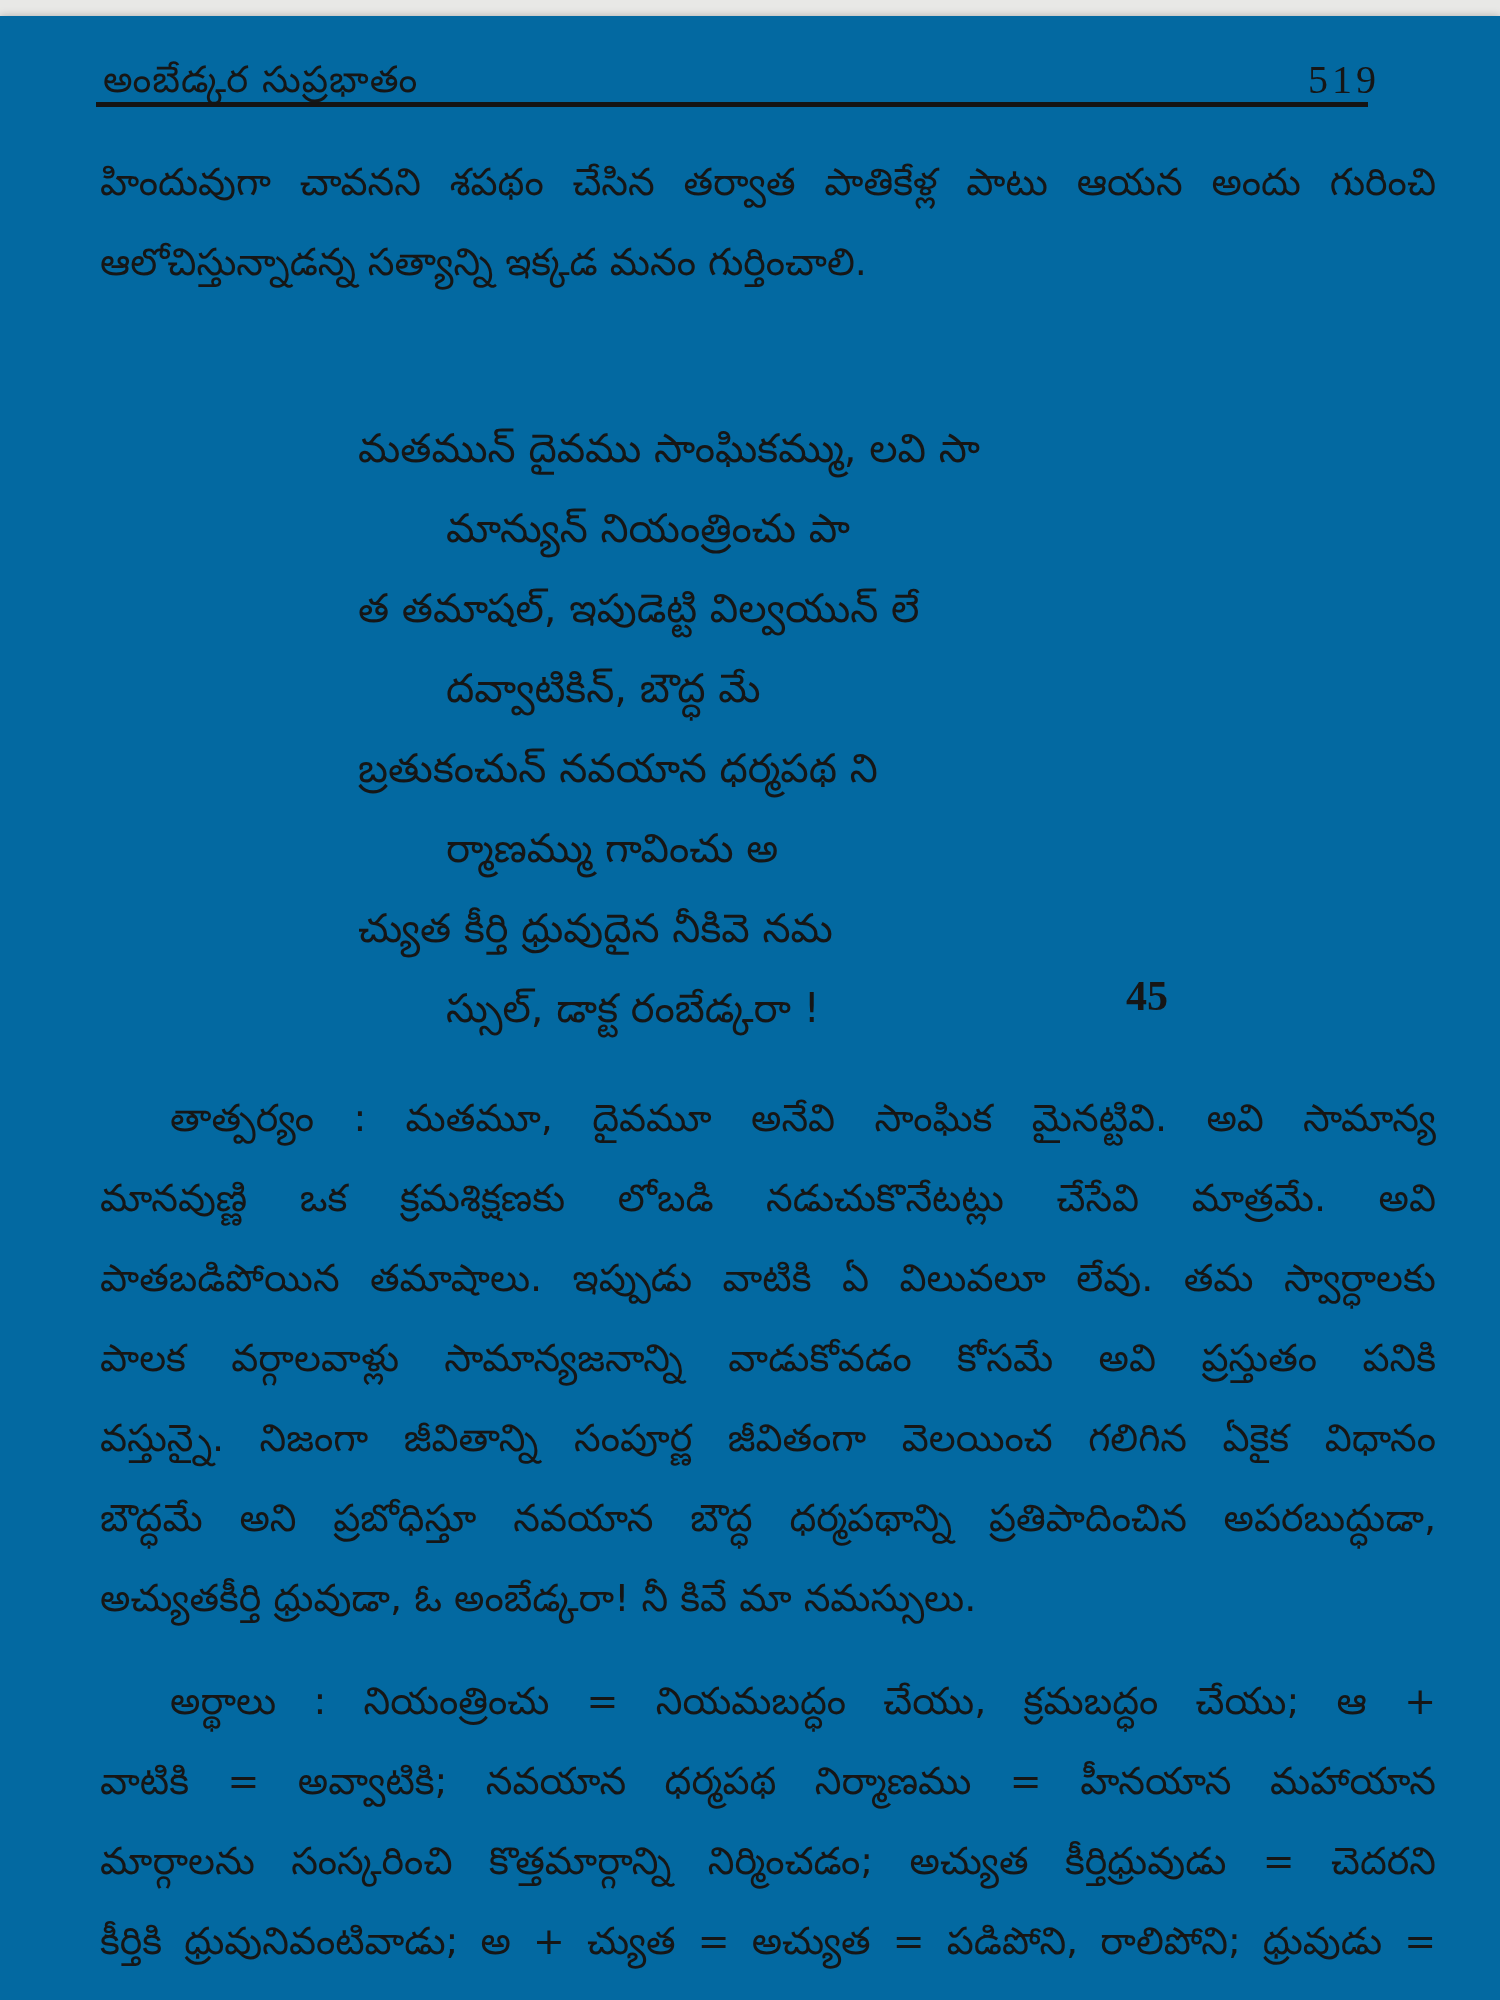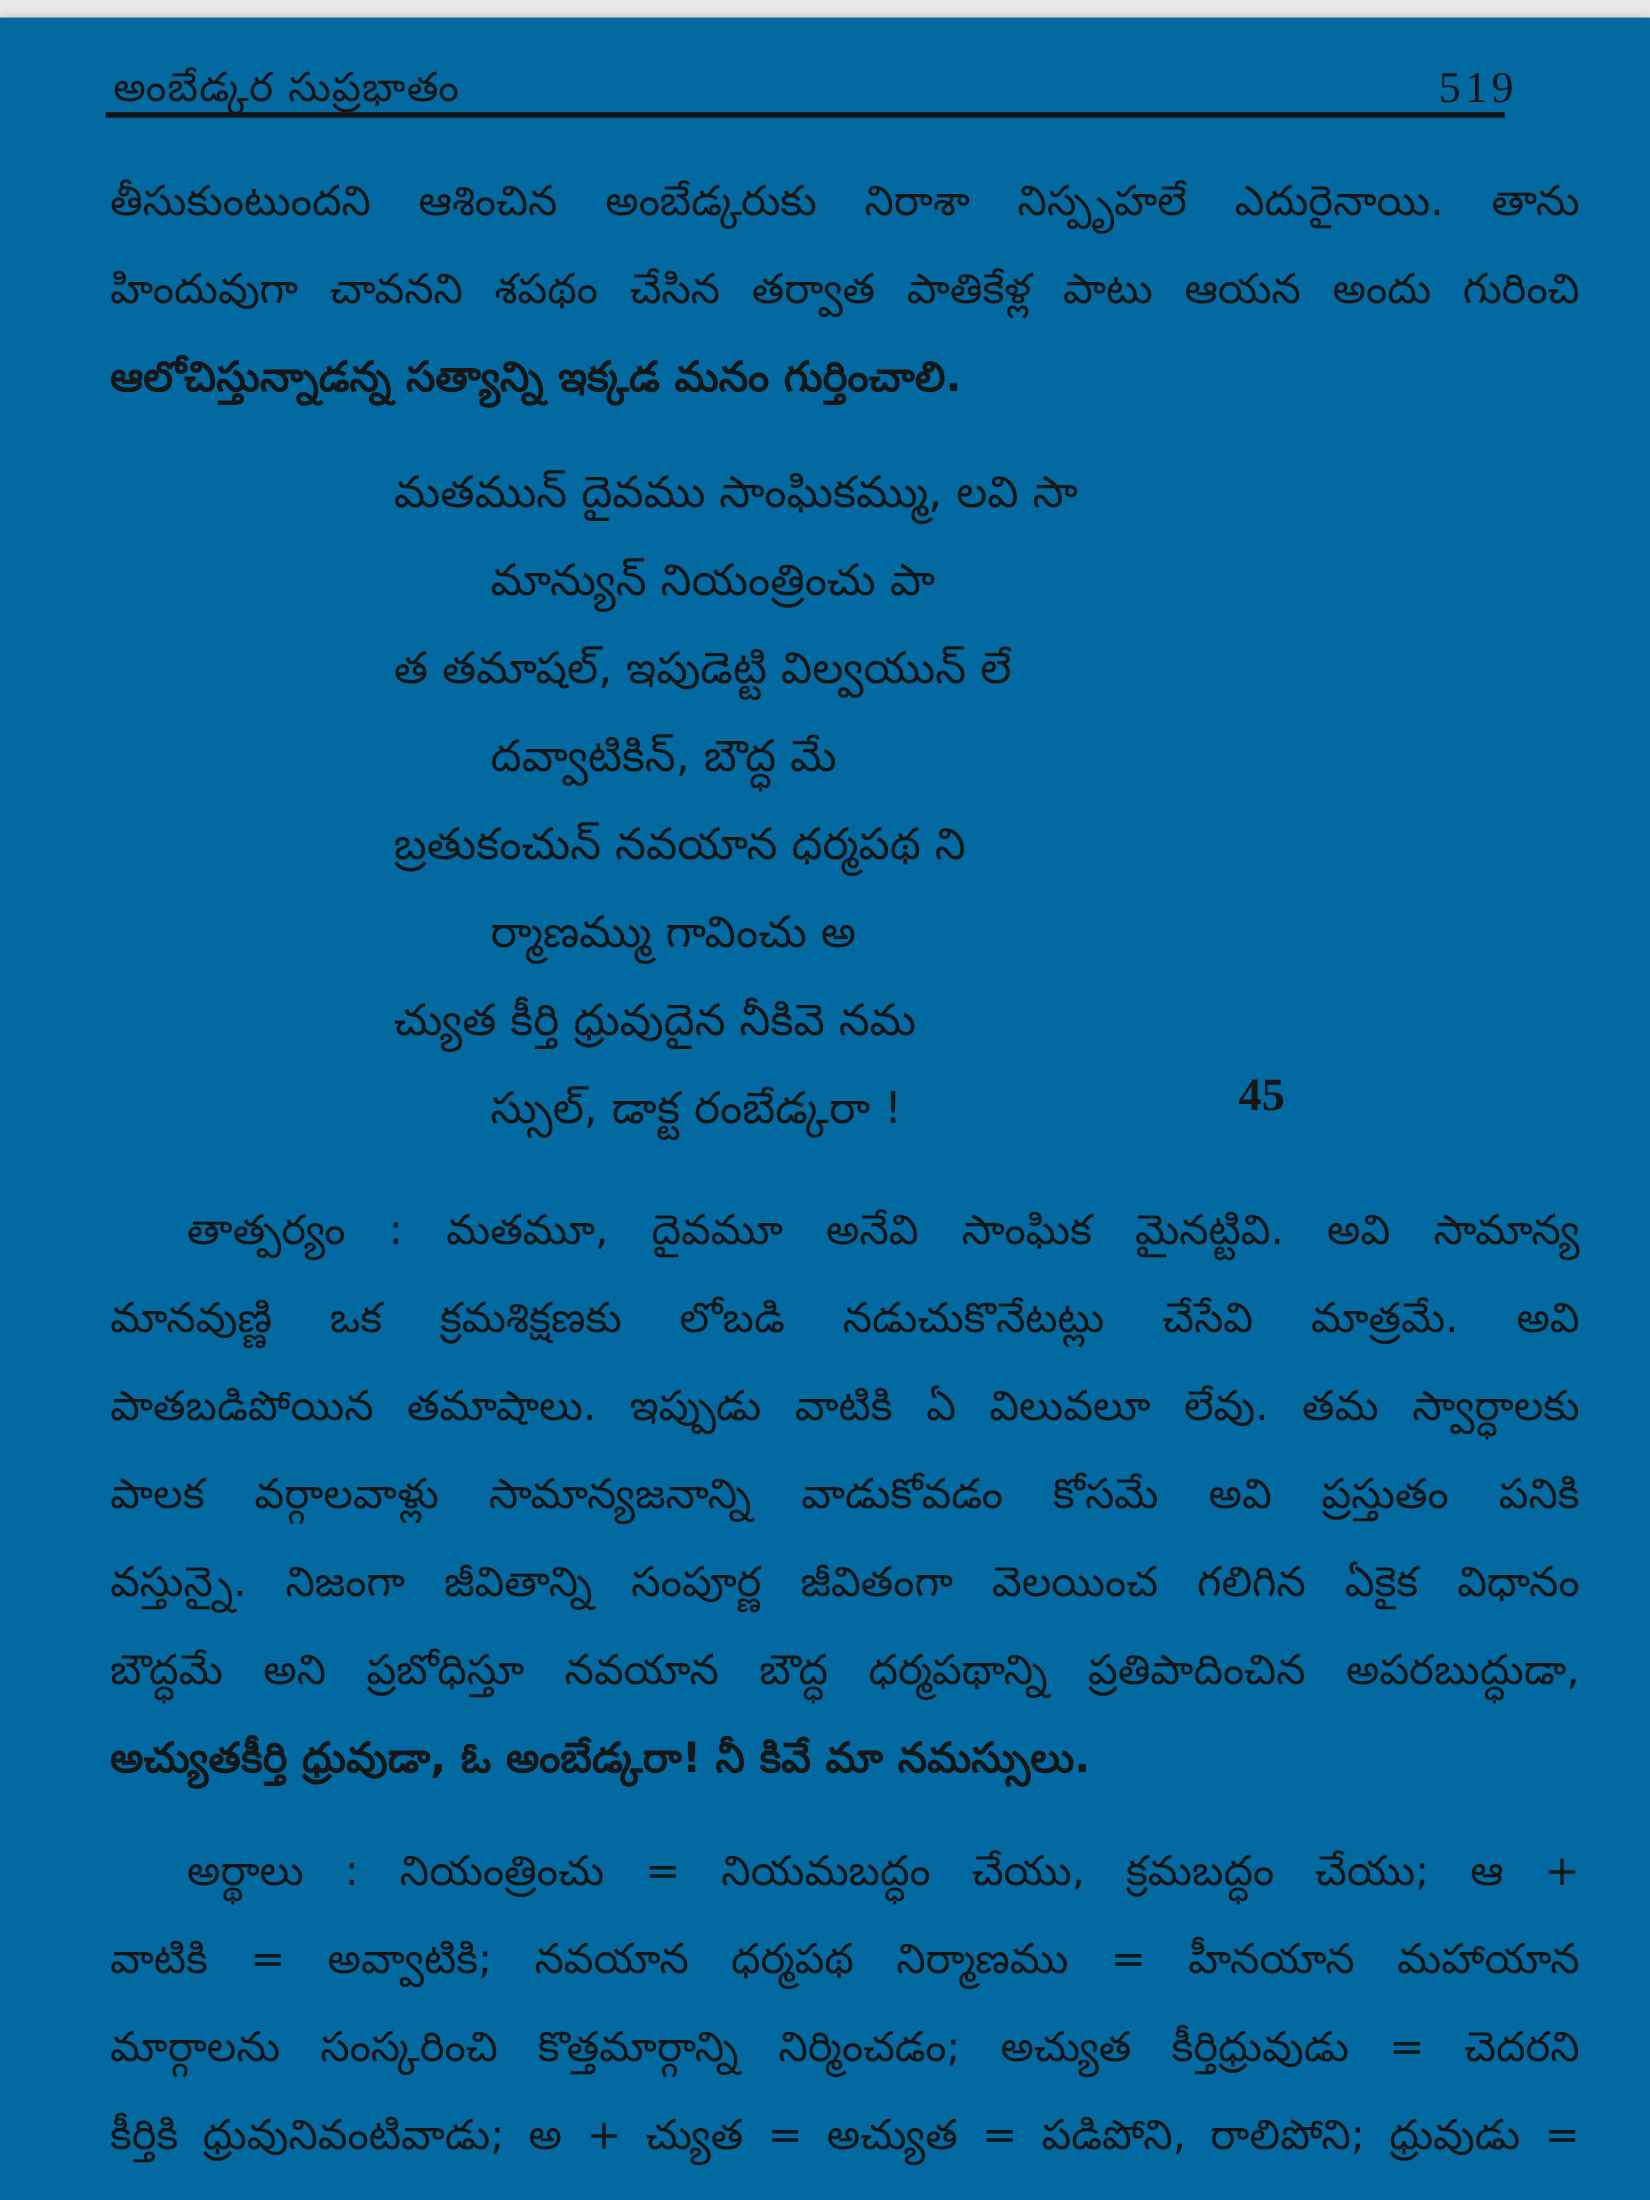--- a/index.html
+++ b/index.html
@@ -54,21 +54,20 @@
     line-height: 80px;
     height: 80px;
     text-align: justify;
     text-align-last: justify;
     white-space: normal;
     overflow: hidden;
   }
   .p-line.short {
     text-align: center;
     text-align-last: left;
-    font-weight: bold;
   }
   .p-line.indent {
     text-indent: 70px;
   }
   .para-intro   { top: 126px; }
   .para-meaning { top: 1062px; }
   .para-gloss   { top: 1645px; }
   .verse {
     position: absolute;
     left: 0;
@@ -96,21 +95,20 @@
 </head>
 <body>
 
 <div class="page">
 
   <div class="header-title">అంబేడ్కర సుప్రభాతం</div>
   <div class="page-number">519</div>
   <div class="header-rule"></div>
 
   <div class="para para-intro">
-    <div class="p-line">తీసుకుంటుందని ఆశించిన అంబేడ్కరుకు నిరాశా నిస్పృహలే ఎదురైనాయి. తాను</div>
     <div class="p-line">హిందువుగా చావనని శపథం చేసిన తర్వాత పాతికేళ్ల పాటు ఆయన అందు గురించి</div>
     <div class="p-line short">ఆలోచిస్తున్నాడన్న సత్యాన్ని ఇక్కడ మనం గుర్తించాలి.</div>
   </div>
 
   <div class="verse">
     <div class="verse-line lead">మతమున్ దైవము సాంఘికమ్ము, లవి సా</div>
     <div class="verse-line wrapin">మాన్యున్ నియంత్రించు పా</div>
     <div class="verse-line lead">త తమాషల్, ఇపుడెట్టి విల్వయున్ లే</div>
     <div class="verse-line wrapin">దవ్వాటికిన్, బౌద్ధ మే</div>
     <div class="verse-line lead">బ్రతుకంచున్ నవయాన ధర్మపథ ని</div>

